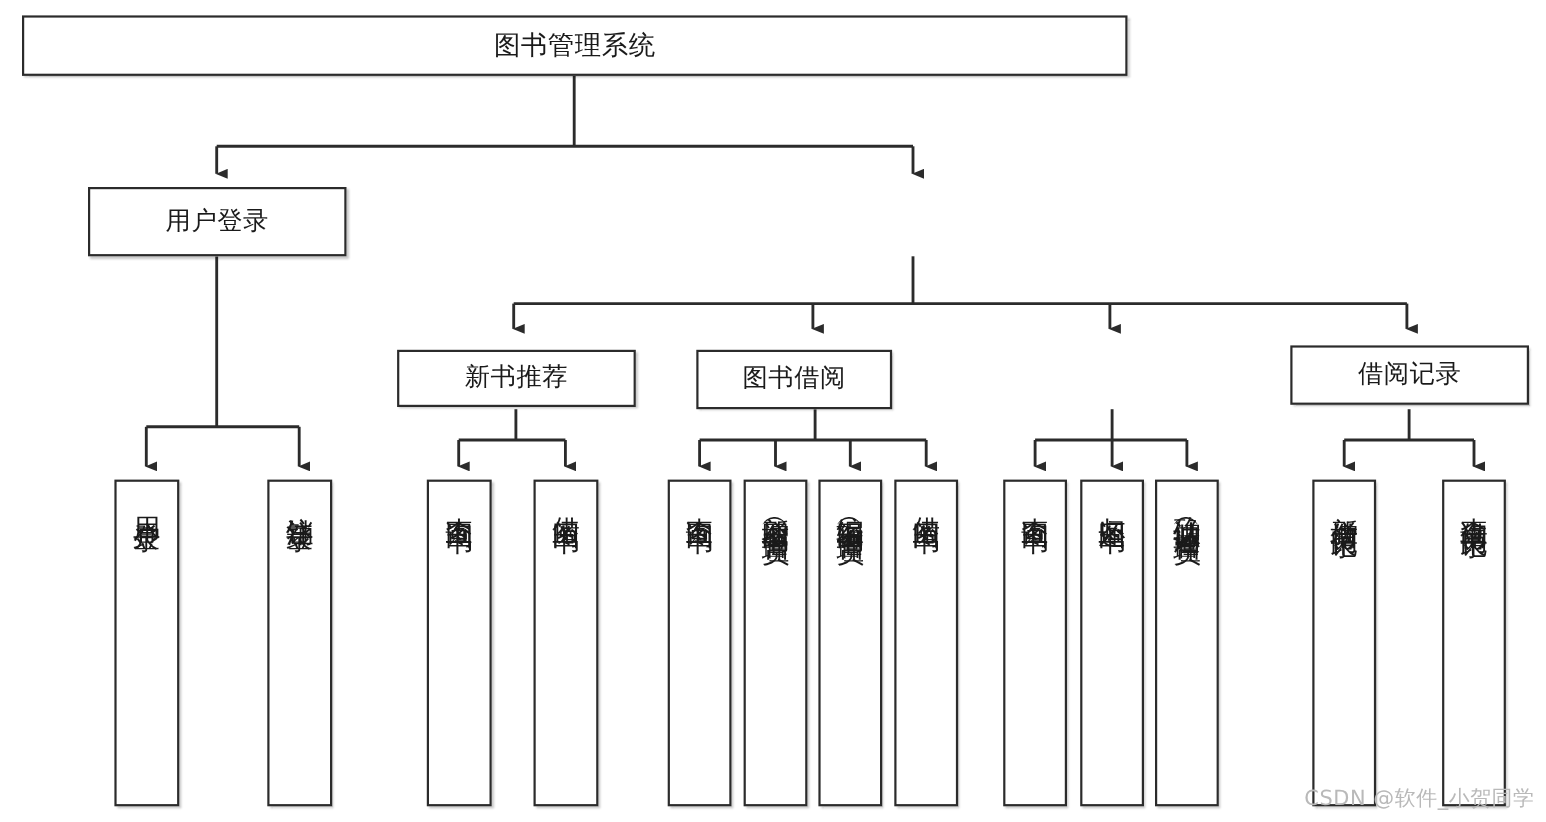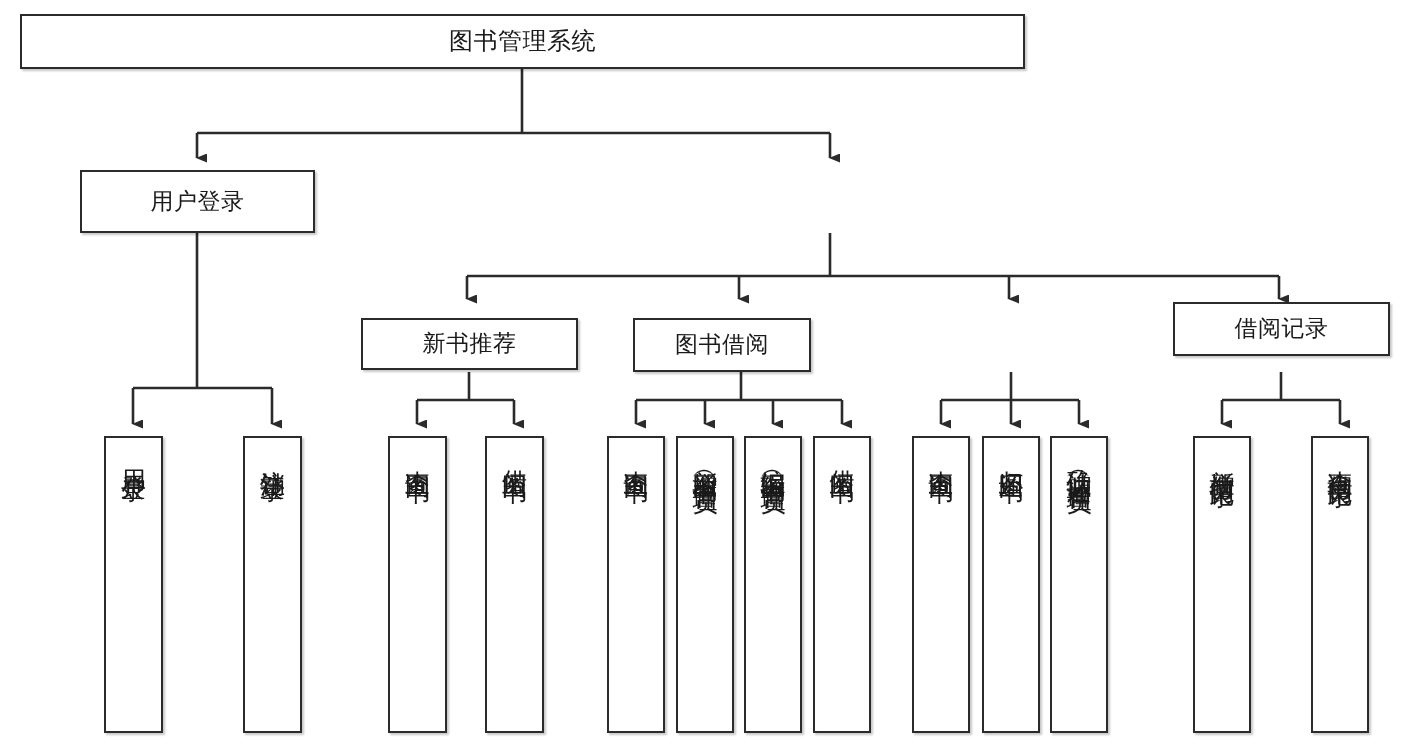--- a/index.html
+++ b/index.html
@@ -133,21 +133,21 @@
   <div class="node horizontal" style="left:80px; top:170px; width:235px; height:63px;">
     <span class="node-label">用户登录</span>
   </div>
 
   <div class="node horizontal" style="left:361px; top:318px; width:217px; height:52px;">
     <span class="node-label">新书推荐</span>
   </div>
   <div class="node horizontal" style="left:633px; top:318px; width:178px; height:54px;">
     <span class="node-label">图书借阅</span>
   </div>
-  <div class="node horizontal" style="left:1173px; top:302px; width:217px; height:54px;">
+  <div class="node horizontal" style="left:1173px; top:314px; width:217px; height:54px;">
     <span class="node-label">借阅记录</span>
   </div>
 
   <div class="node vertical" style="left:104px; top:436px; width:59px; height:297px;">
     <span class="node-label">用户登录</span>
   </div>
   <div class="node vertical" style="left:243px; top:436px; width:59px; height:297px;">
     <span class="node-label">注销登录</span>
   </div>
 
@@ -181,14 +181,15 @@
     <span class="node-label">确认归还（管理员）</span>
   </div>
 
   <div class="node vertical" style="left:1193px; top:436px; width:58px; height:297px;">
     <span class="node-label">新增借阅记录</span>
   </div>
   <div class="node vertical" style="left:1311px; top:436px; width:58px; height:297px;">
     <span class="node-label">查询借阅记录</span>
   </div>
 
+  <div id="watermark">CSDN @软件_小贺同学</div>
 
 </div>
 
 </body></html>

